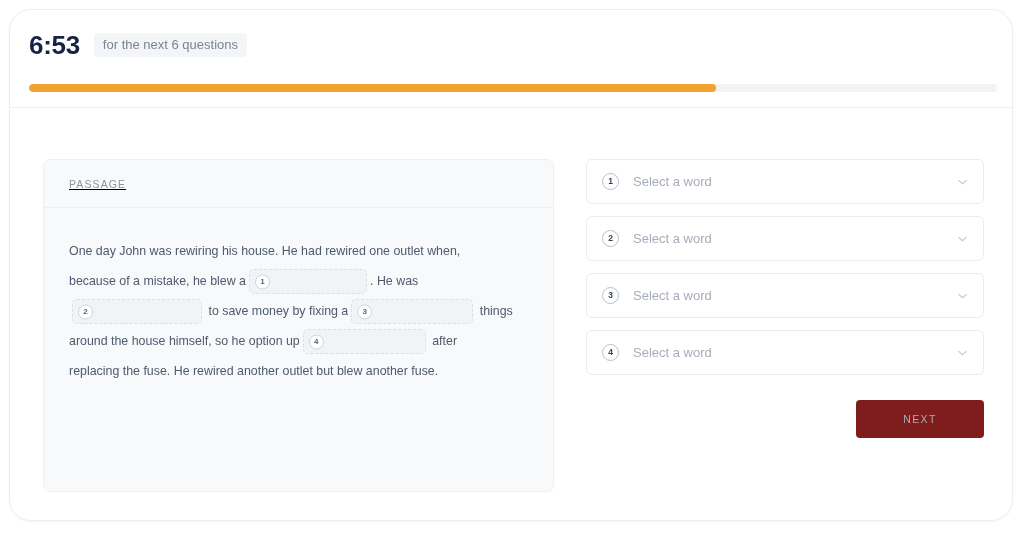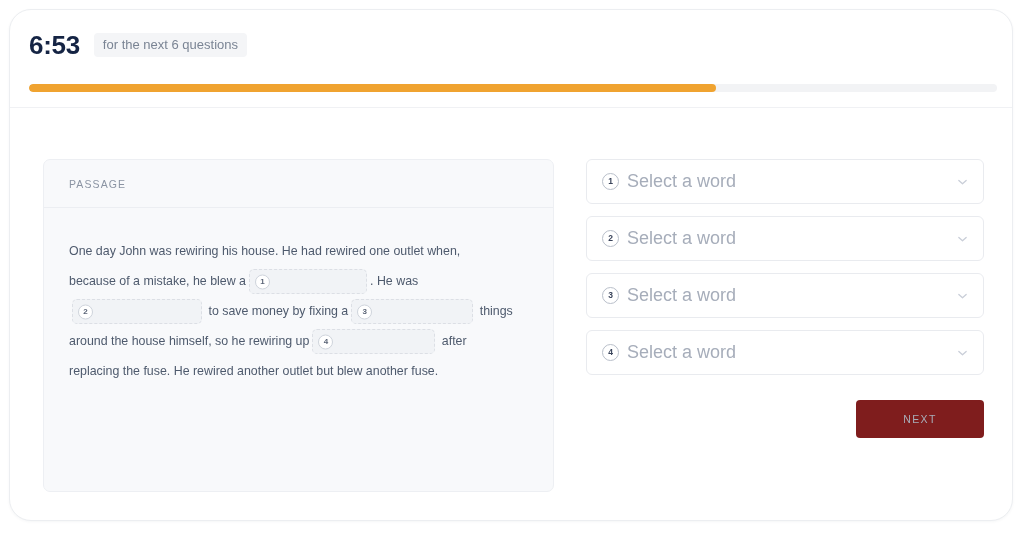--- a/index.html
+++ b/index.html
@@ -80,20 +80,21 @@
     border: 1px solid #edeff3;
     border-radius: 7px;
     overflow: hidden;
   }
   .passage-head {
     height: 48px;
     border-bottom: 1px solid #eceef2;
     display: flex;
     align-items: center;
     padding-left: 25px;
+    text-decoration: underline;
   }
   .passage-head-label {
     font-size: 10.5px;
     letter-spacing: 1.1px;
     color: #8b94a3;
     font-weight: normal;
   }
   .passage-body {
     padding: 28px 22px 0 25px;
     font-size: 12.4px;
@@ -165,22 +166,22 @@
     color: #39435a;
     font-size: 8.5px;
     font-weight: bold;
     display: flex;
     align-items: center;
     justify-content: center;
     flex: 0 0 auto;
     line-height: 1;
   }
   .select-row .ph {
-    margin-left: 8px;
-    font-size: 18px;
+    margin-left: 14px;
+    font-size: 13px;
     color: #a6adba;
   }
   .chev {
     position: absolute;
     right: 15px; top: 50%;
     transform: translateY(-50%);
     width: 11px; height: 11px;
     display: block;
   }
   .chev svg { display: block; }
@@ -222,21 +223,21 @@
     <div class="passage-card">
       <div class="passage-head">
         <span class="passage-head-label">PASSAGE</span>
       </div>
       <div class="passage-body">
         <span class="tok">One day John was rewiring his house. He had rewired one outlet when,</span>
         <span class="tok">because of a mistake, he blew a</span><span class="blank blank-1"><span class="num">1</span></span><span class="tok">. He was</span>
         <span class="blank blank-2"><span class="num">2</span></span>
         <span class="tok">to save money by fixing a</span><span class="blank blank-3"><span class="num">3</span></span>
         <span class="tok">things</span>
-        <span class="tok">around the house himself, so he rewiring up</span><span class="blank blank-4"><span class="num">4</span></span>
+        <span class="tok">around the house himself, so he option up</span><span class="blank blank-4"><span class="num">4</span></span>
         <span class="tok">after</span>
         <span class="tok">replacing the fuse. He rewired another outlet but blew another fuse.</span>
       </div>
     </div>
 
     <div class="answer-col">
 
       <div class="select-list">
 
         <div class="select-row">

